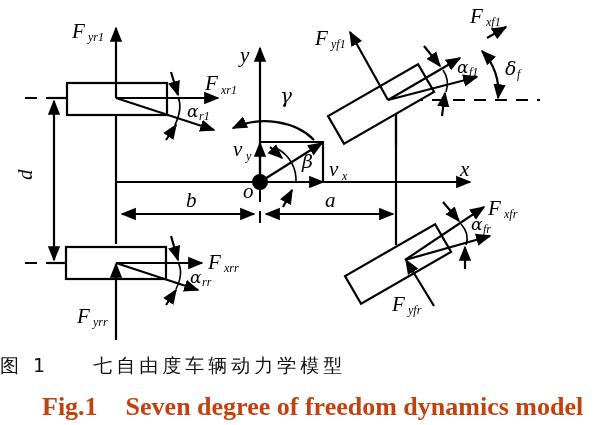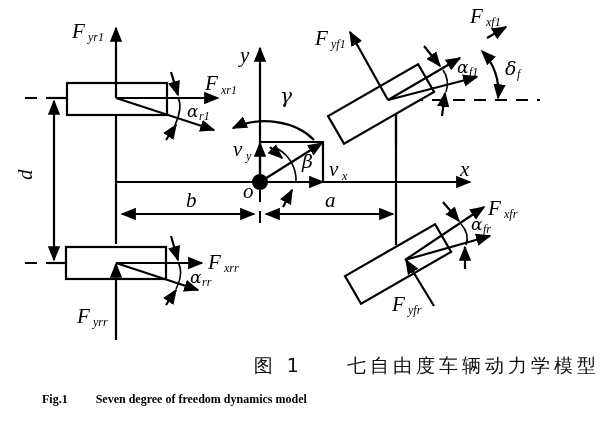--- a/index.html
+++ b/index.html
@@ -6,24 +6,24 @@
   body { width: 600px; height: 425px; position: relative; overflow: hidden; }
   #diagram { position: absolute; left: 0; top: 0; width: 600px; height: 345px; }
   .ln { stroke: #000; stroke-width: 2.2; fill: none; }
   .thin { stroke: #000; stroke-width: 1.6; fill: none; }
   .dash { stroke: #000; stroke-width: 2; fill: none; stroke-dasharray: 12 9; }
   .rect { stroke: #000; stroke-width: 2.2; fill: #fff; }
   .lbl { font-family: "Liberation Serif", serif; font-style: italic; fill: #000; }
   .big { font-size: 21px; }
   .sub { font-size: 12px; font-style: italic; }
   .greek { font-family: "DejaVu Serif", serif; font-style: italic; fill: #000; }
-  .cap-cn { position: absolute; left: 0; width: 600px; top: 353px; text-align: right;
+  .cap-cn { position: absolute; left: 0; width: 600px; top: 353px; text-align: left;
             font-family: "DejaVu Sans", sans-serif; font-size: 19px; letter-spacing: 4px; color: #111; }
   .cap-en { position: absolute; left: 42px; top: 392px;
-            font-family: "Liberation Serif", serif; font-weight: bold; font-size: 12px; color: #000000; }
+            font-family: "Liberation Serif", serif; font-weight: bold; font-size: 26px; color: #c2410c; }
   .cap-en .gap { display: inline-block; width: 28px; }
 </style>
 </head>
 <body>
 
 <svg id="diagram" viewBox="0 0 600 345" xmlns="http://www.w3.org/2000/svg">
   <defs>
     <marker id="ah" viewBox="0 0 10 10" refX="9" refY="5" markerWidth="7" markerHeight="7" orient="auto-start-reverse">
       <path d="M0,1 L10,5 L0,9 z" fill="#000"></path>
     </marker>

